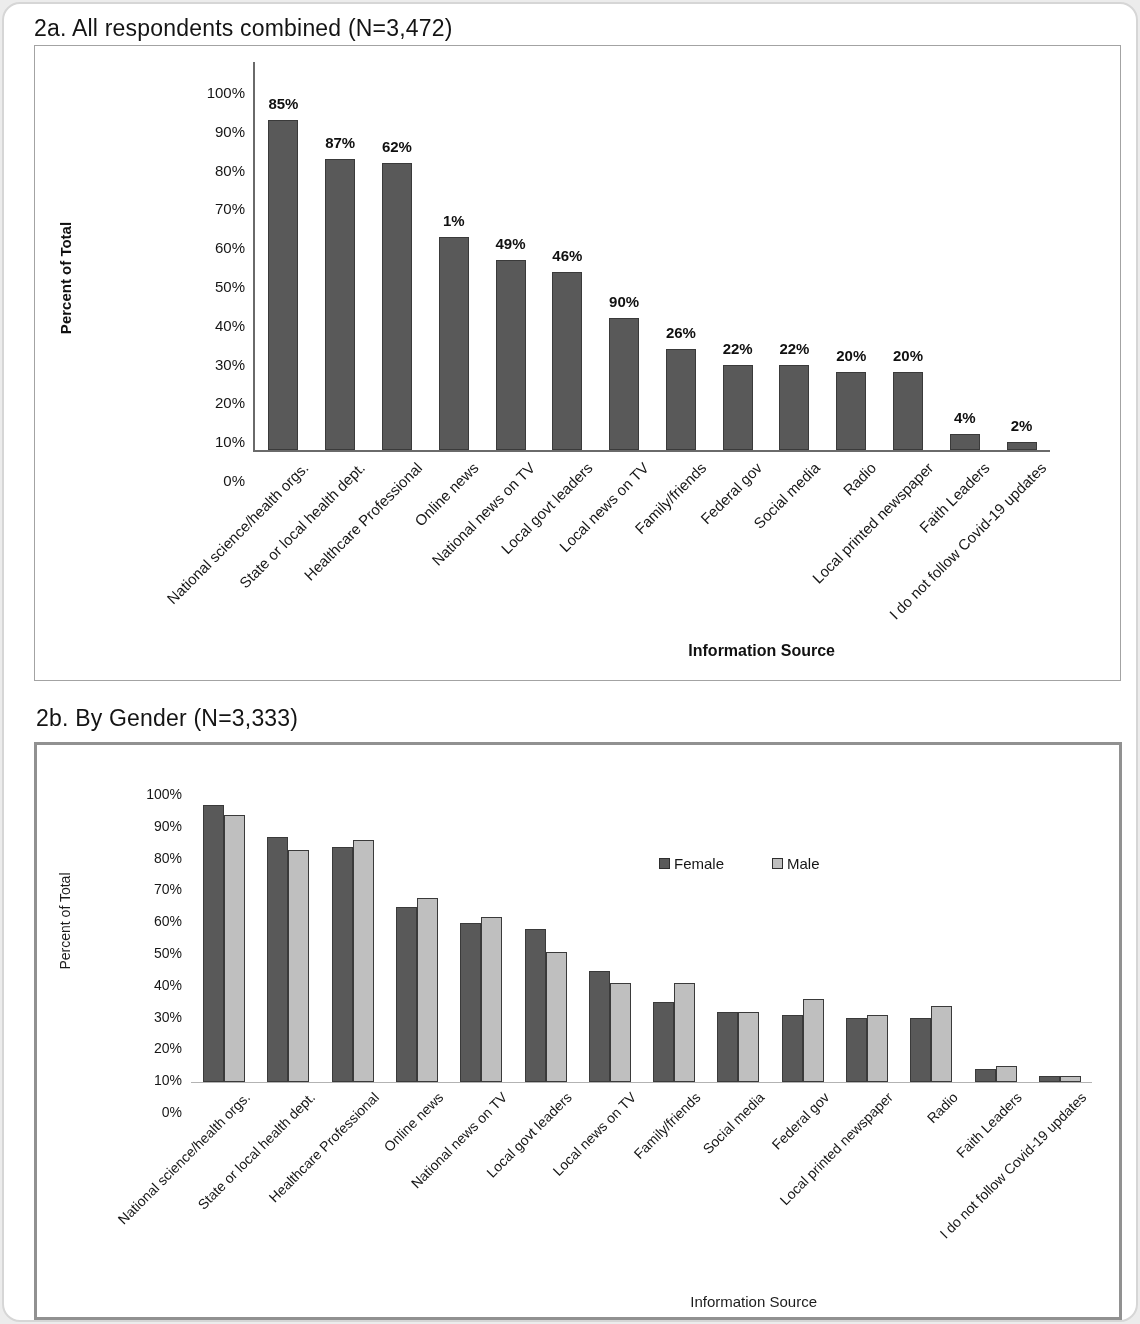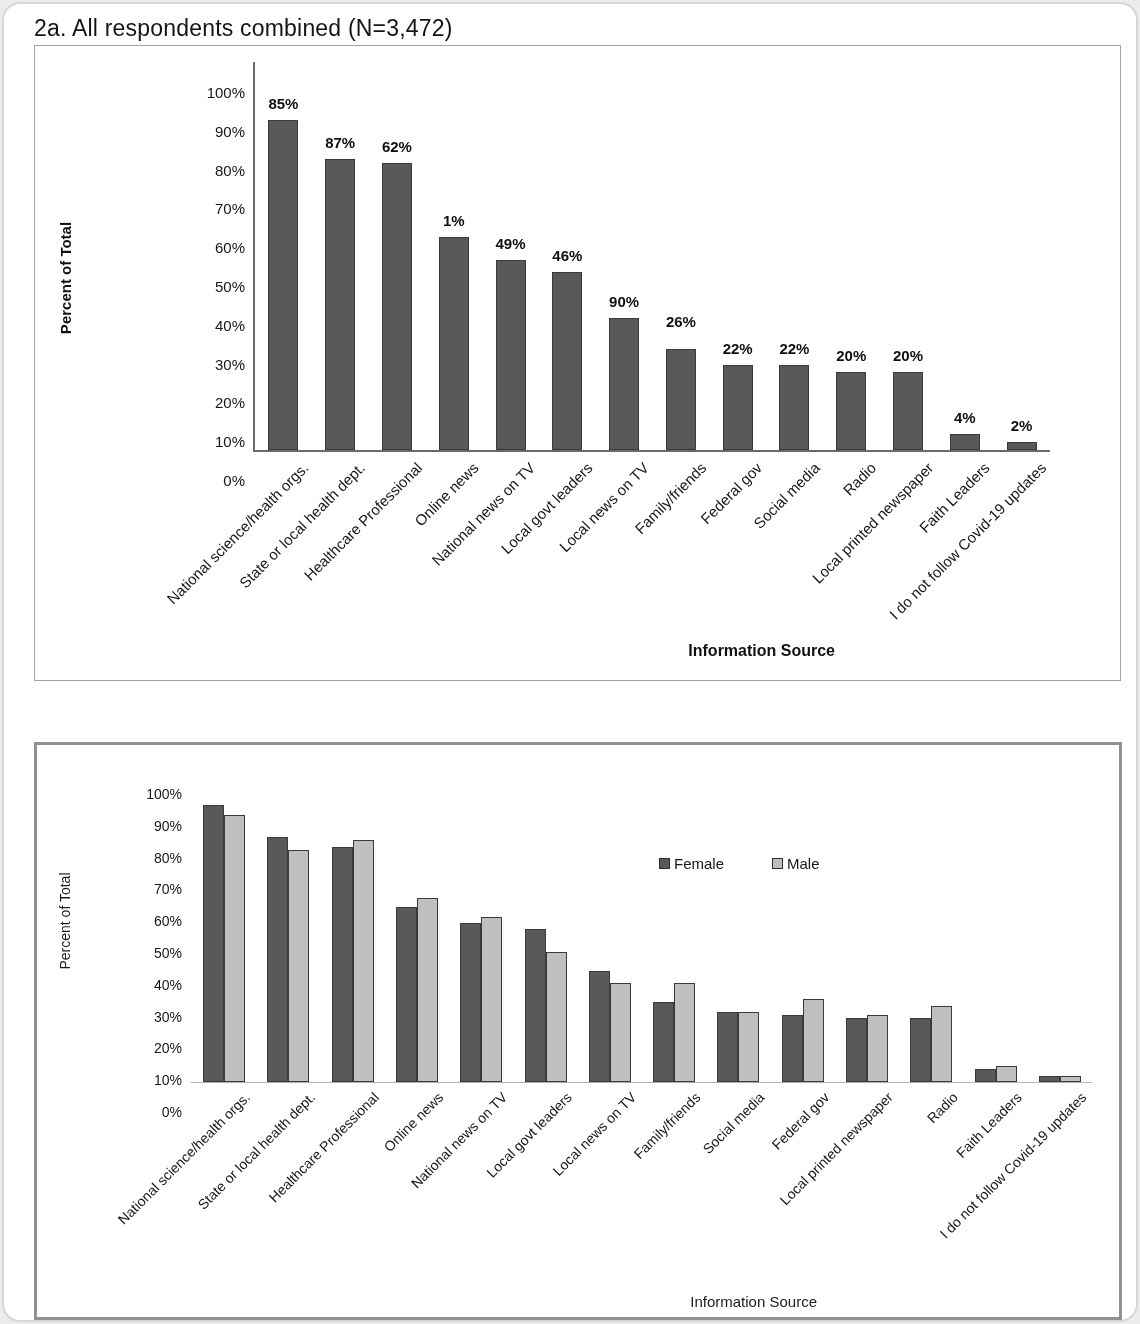--- a/index.html
+++ b/index.html
@@ -85,21 +85,21 @@
         <div class="bar" style="left: 460.536px; top: 214px; width: 30px; height: 190px; background: rgb(89, 89, 89);"></div>
         <div class="val-label" style="left: 440.536px; top: 189px;">49%</div>
         <div class="cat-label" style="top: 413px; right: 593.464px; font-size: 15px;">National news on TV</div>
         <div class="bar" style="left: 517.321px; top: 226px; width: 30px; height: 178px; background: rgb(89, 89, 89);"></div>
         <div class="val-label" style="left: 497.321px; top: 201px;">46%</div>
         <div class="cat-label" style="top: 413px; right: 536.679px; font-size: 15px;">Local govt leaders</div>
         <div class="bar" style="left: 574.107px; top: 272px; width: 30px; height: 132px; background: rgb(89, 89, 89);"></div>
         <div class="val-label" style="left: 554.107px; top: 247px;">90%</div>
         <div class="cat-label" style="top: 413px; right: 479.893px; font-size: 15px;">Local news on TV</div>
         <div class="bar" style="left: 630.893px; top: 303px; width: 30px; height: 101px; background: rgb(89, 89, 89);"></div>
-        <div class="val-label" style="left: 610.893px; top: 267px;">26%</div>
+        <div class="val-label" style="left: 610.893px; top: 278px;">26%</div>
         <div class="cat-label" style="top: 413px; right: 423.107px; font-size: 15px;">Family/friends</div>
         <div class="bar" style="left: 687.679px; top: 319px; width: 30px; height: 85px; background: rgb(89, 89, 89);"></div>
         <div class="val-label" style="left: 667.679px; top: 294px;">22%</div>
         <div class="cat-label" style="top: 413px; right: 366.321px; font-size: 15px;">Federal gov</div>
         <div class="bar" style="left: 744.464px; top: 319px; width: 30px; height: 85px; background: rgb(89, 89, 89);"></div>
         <div class="val-label" style="left: 724.464px; top: 294px;">22%</div>
         <div class="cat-label" style="top: 413px; right: 309.536px; font-size: 15px;">Social media</div>
         <div class="bar" style="left: 801.25px; top: 326px; width: 30px; height: 78px; background: rgb(89, 89, 89);"></div>
         <div class="val-label" style="left: 781.25px; top: 301px;">20%</div>
         <div class="cat-label" style="top: 413px; right: 252.75px; font-size: 15px;">Radio</div>
@@ -110,20 +110,21 @@
         <div class="val-label" style="left: 894.821px; top: 363px;">4%</div>
         <div class="cat-label" style="top: 413px; right: 139.179px; font-size: 15px;">Faith Leaders</div>
         <div class="bar" style="left: 971.607px; top: 396px; width: 30px; height: 8px; background: rgb(89, 89, 89);"></div>
         <div class="val-label" style="left: 951.607px; top: 371px;">2%</div>
         <div class="cat-label" style="top: 413px; right: 82.3929px; font-size: 15px;">I do not follow Covid-19 updates</div>
       </div>
     <div class="ylab" id="ylab-a">Percent of Total</div>
     <div class="xlab" id="xlab-a">Information Source</div>
   </div>
 
+  <div class="panel-title" id="title-b">2b. By Gender (N=3,333)</div>
 
   <div class="chart-box" id="box-b">
     <div class="plot" id="plot-b">
         <div class="tick-label" style="left: 85px; top: 10px; font-size: 14px;">100%</div>
         <div class="tick-label" style="left: 85px; top: 41.8px; font-size: 14px;">90%</div>
         <div class="tick-label" style="left: 85px; top: 73.6px; font-size: 14px;">80%</div>
         <div class="tick-label" style="left: 85px; top: 105.4px; font-size: 14px;">70%</div>
         <div class="tick-label" style="left: 85px; top: 137.2px; font-size: 14px;">60%</div>
         <div class="tick-label" style="left: 85px; top: 169px; font-size: 14px;">50%</div>
         <div class="tick-label" style="left: 85px; top: 200.8px; font-size: 14px;">40%</div>

